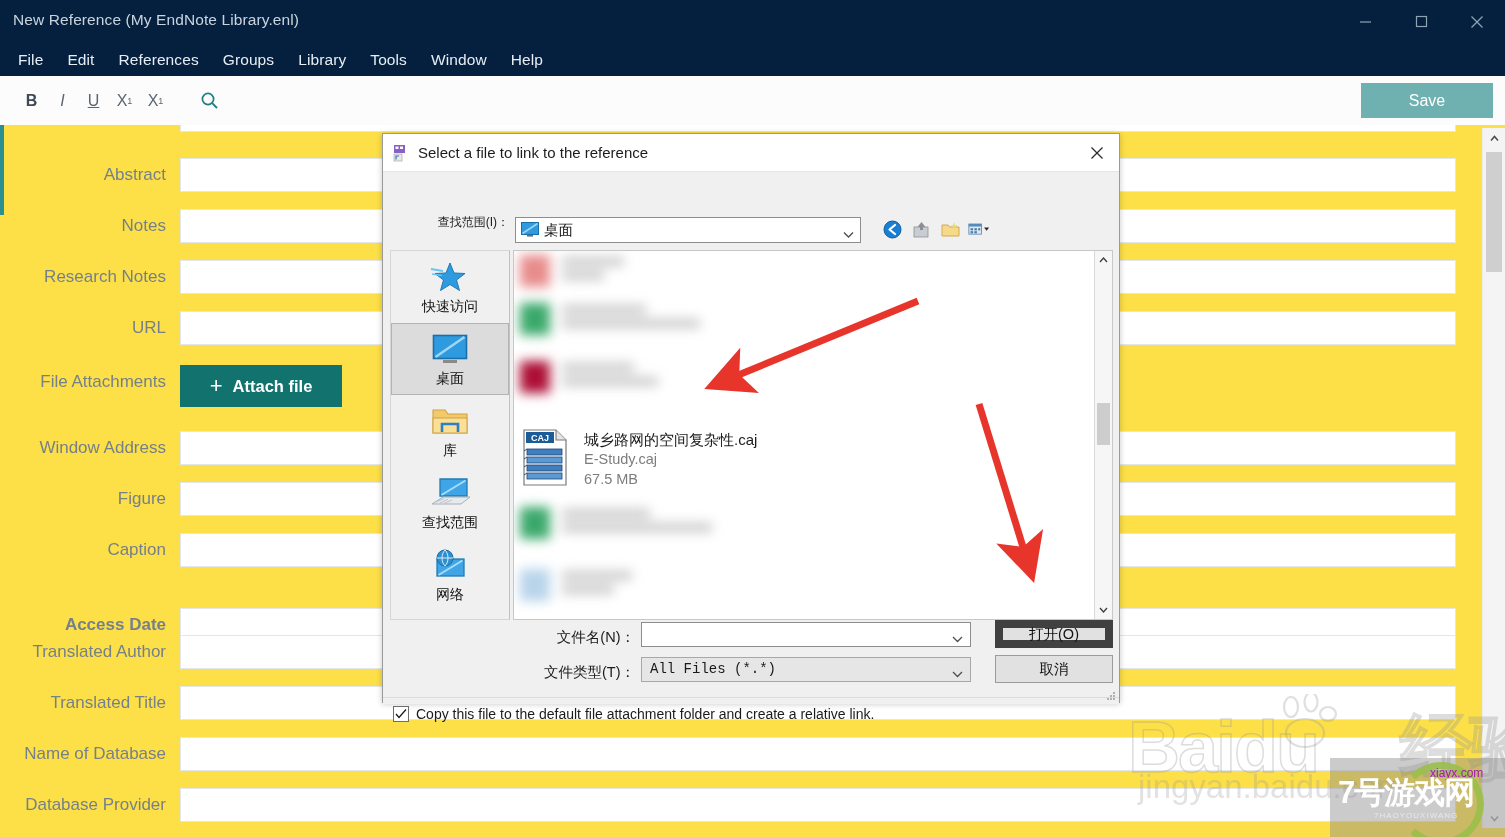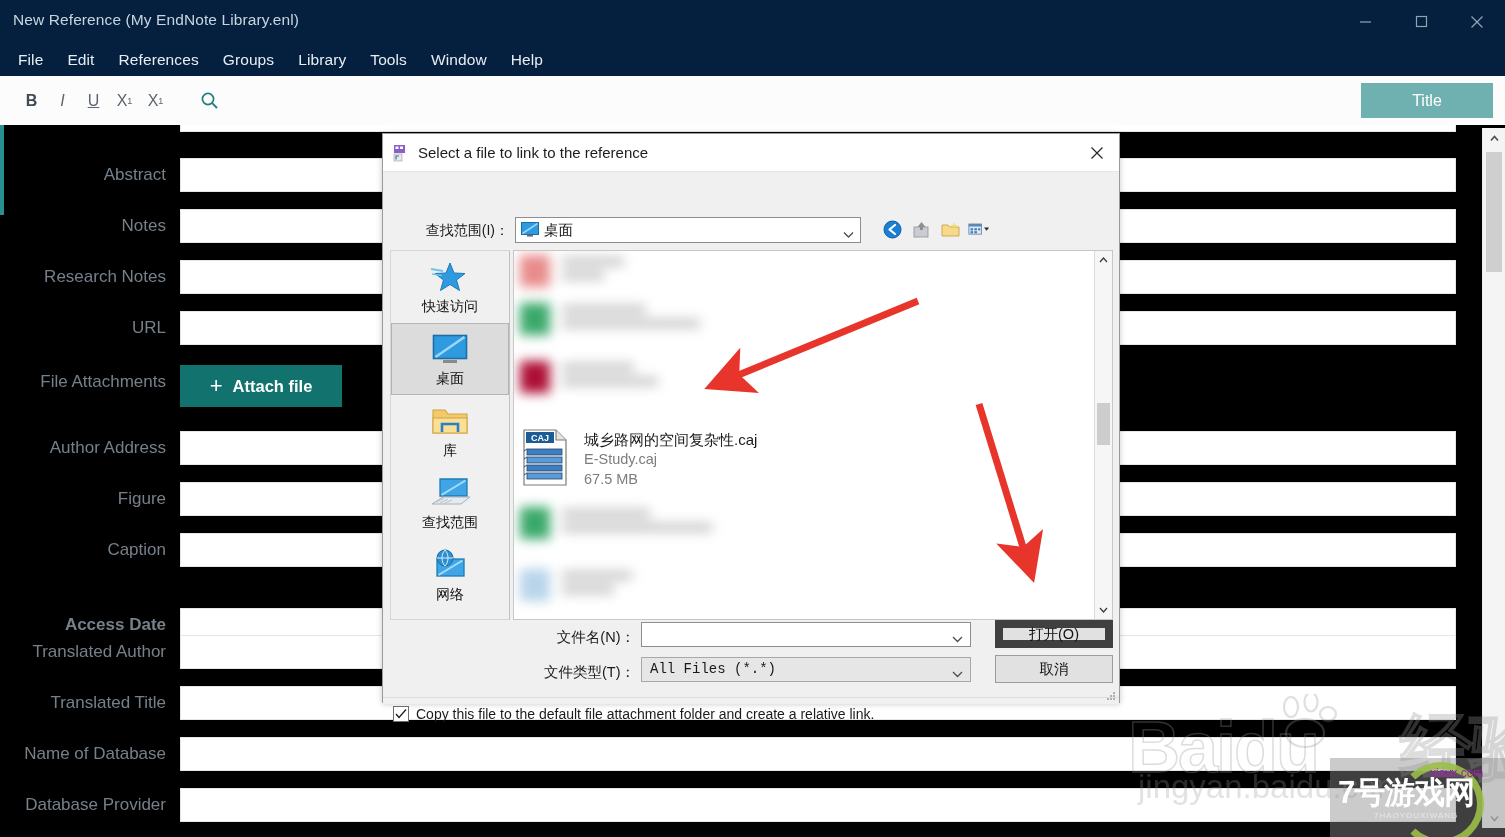--- a/index.html
+++ b/index.html
@@ -111,21 +111,21 @@
     display: flex; align-items: center; justify-content: center;
     border: none;
     font-family: "Liberation Sans", sans-serif;
   }
 
   
   .formarea {
     position: absolute;
     left: 0; top: 125px;
     width: 1505px; height: 712px;
-    background: #000000;
+    background: #fde047;
     overflow: hidden;
   }
   .accent-strip {
     position: absolute;
     left: 0; top: 0;
     width: 4px; height: 90px;
     background: #2a8f8f;
   }
   .field-row {
     position: absolute;
@@ -295,22 +295,22 @@
   }
   .dlg-body {
     position: absolute;
     left: 0; top: 38px;
     width: 100%; height: 532px;
     background: #f0f0f0;
   }
 
   .lookin-label {
     position: absolute;
-    left: 132px; top: 50px;
-    font-size: 14px;
+    left: 132px; top: 42px;
+    font-size: 12px;
     color: #1b1b1b;
     white-space: nowrap;
   }
   .lookin-combo {
     position: absolute;
     left: 132px; top: 45px;
     width: 346px; height: 26px;
     background: #ffffff;
     border: 1px solid #8d8d8d;
     box-sizing: border-box;
@@ -552,21 +552,21 @@
         </div>
     </div>
     <div class="search-btn">
       <svg width="19" height="19" viewBox="0 0 19 19">
           <circle cx="8" cy="8" r="5.6" fill="none" stroke="#1e7f7f" stroke-width="1.7"></circle>
           <line x1="12.2" y1="12.2" x2="17" y2="17" stroke="#1e7f7f" stroke-width="1.9"></line>
         </svg>
     </div>
   </div>
 
-  <button class="save-btn">Title</button>
+  <button class="save-btn">Save</button>
 
   <div class="formarea">
     <div class="accent-strip"></div>
 
     <div class="field-row" style="top:-27px;">
       <div class="field-label">Keywords</div>
       <div class="field-input"></div>
     </div>
 
     <div class="field-row" style="top:33px;">
@@ -591,21 +591,21 @@
 
     <div class="field-row" style="top:240px;">
       <div class="field-label">File Attachments</div>
       <button class="attach-btn">
         <span class="attach-plus">+</span>
         <span>Attach file</span>
       </button>
     </div>
 
     <div class="field-row" style="top:306px;">
-      <div class="field-label">Author Address</div>
+      <div class="field-label">Window Address</div>
       <div class="field-input"></div>
     </div>
 
     <div class="field-row" style="top:357px;">
       <div class="field-label">Figure</div>
       <div class="field-input"></div>
     </div>
 
     <div class="field-row" style="top:408px;">
       <div class="field-label">Caption</div>

